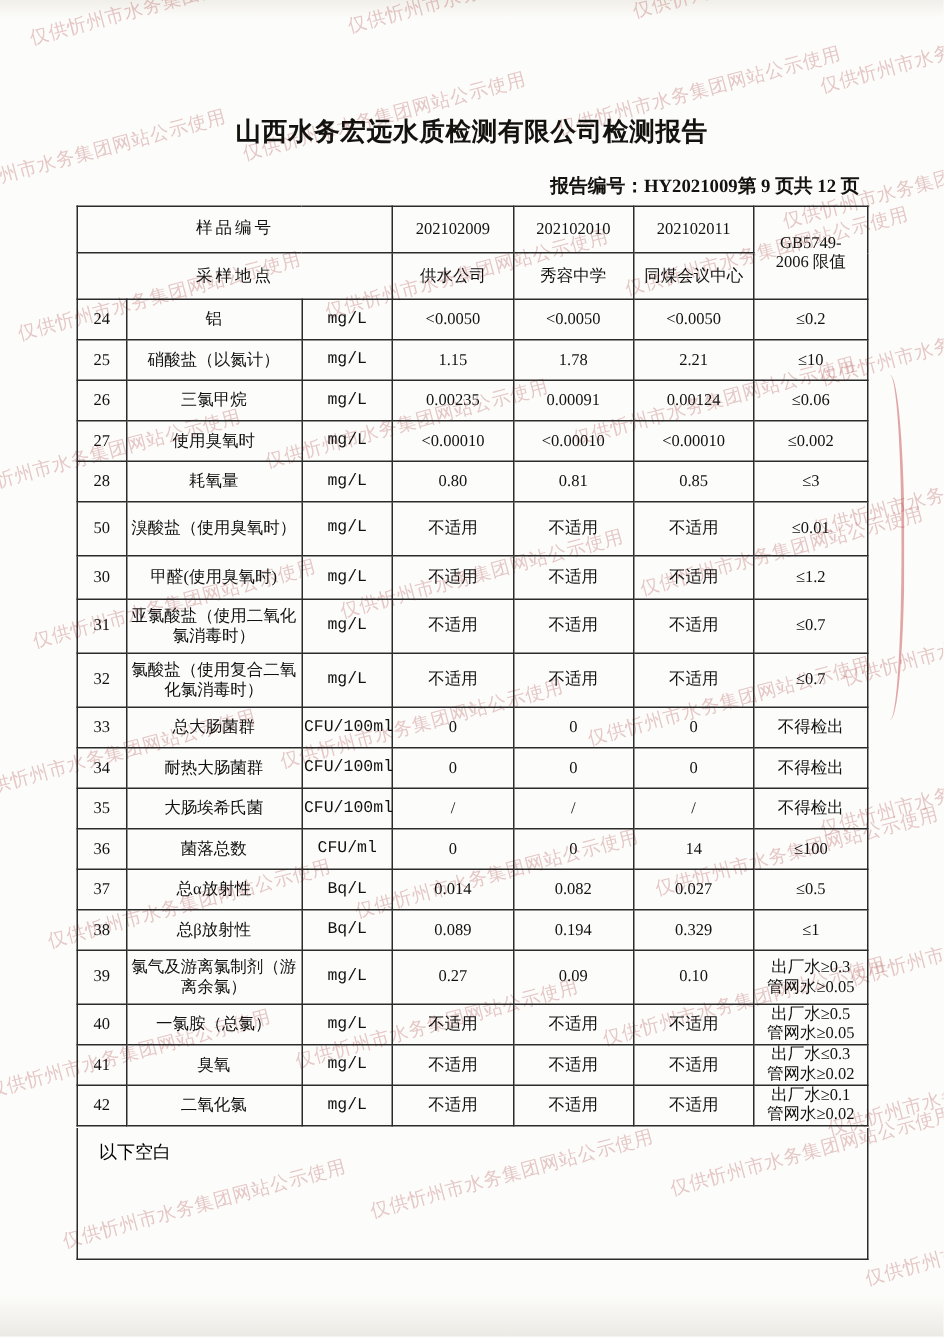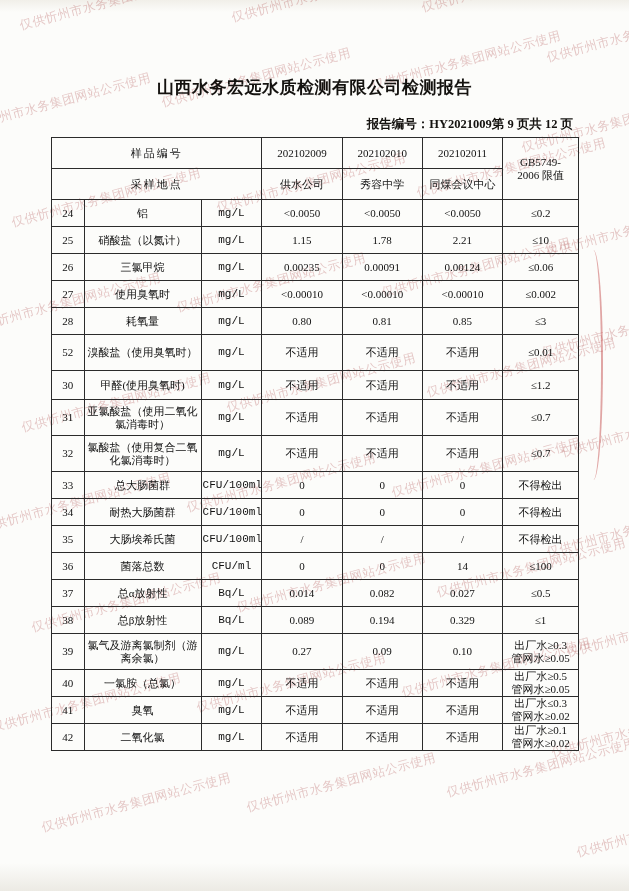--- a/index.html
+++ b/index.html
@@ -103,20 +103,21 @@
   .c-unit   { width: 56px; }
   .c-val    { width: 74px; }
   .c-limit  { width: 70px; }
 
   .hdr-cell {
     height: 30px;
     font-size: 12px;
   }
   .hdr-sample {
     letter-spacing: 2px;
+    font-family: Liberation Mono, monospace;
   }
   .hdr-place {
     letter-spacing: 2px;
   }
   .limit-cell {
     font-size: 11px;
     line-height: 1.2;
   }
   td.item {
     text-align: left;
@@ -245,21 +246,21 @@
           <tr class="r-normal">
             <td>28</td>
             <td class="item">耗氧量</td>
             <td class="unit">mg/L</td>
             <td>0.80</td>
             <td>0.81</td>
             <td>0.85</td>
             <td>≤3</td>
           </tr>
           <tr class="r-tall">
-            <td>52</td>
+            <td>50</td>
             <td class="item two-line">溴酸盐（使用臭氧时）</td>
             <td class="unit">mg/L</td>
             <td>不适用</td>
             <td>不适用</td>
             <td>不适用</td>
             <td>≤0.01</td>
           </tr>
           <tr class="r-normal">
             <td>30</td>
             <td class="item two-line">甲醛(使用臭氧时)</td>
@@ -374,20 +375,23 @@
             <td class="unit">mg/L</td>
             <td>不适用</td>
             <td>不适用</td>
             <td>不适用</td>
             <td class="lim-multi">出厂水≥0.1<br>管网水≥0.02</td>
           </tr>
         </tbody>
     </table>
   </div>
 
+  <div class="blank-note">
+    <div class="blank-box">以下空白</div>
+  </div>
 
   <div class="pen-mark"></div>
 </div>
 
 <div class="wm-layer" id="wm-layer">
     <div class="wm" style="left:18px; top:18px; color:rgba(170,60,60,0.28);">仅供忻州市水务集团网站公示使用</div>
     <div class="wm" style="left:230px; top:10px; color:rgba(170,60,60,0.28);">仅供忻州市水务集团网站公示使用</div>
     <div class="wm" style="left:420px; top:0px; color:rgba(170,60,60,0.28);">仅供忻州市水务集团网站公示使用</div>
     <div class="wm" style="left:545px; top:50px; color:rgba(170,60,60,0.28);">仅供忻州市水务集团网站公示使用</div>
     <div class="wm" style="left:-40px; top:120px; color:rgba(170,60,60,0.28);">仅供忻州市水务集团网站公示使用</div>

